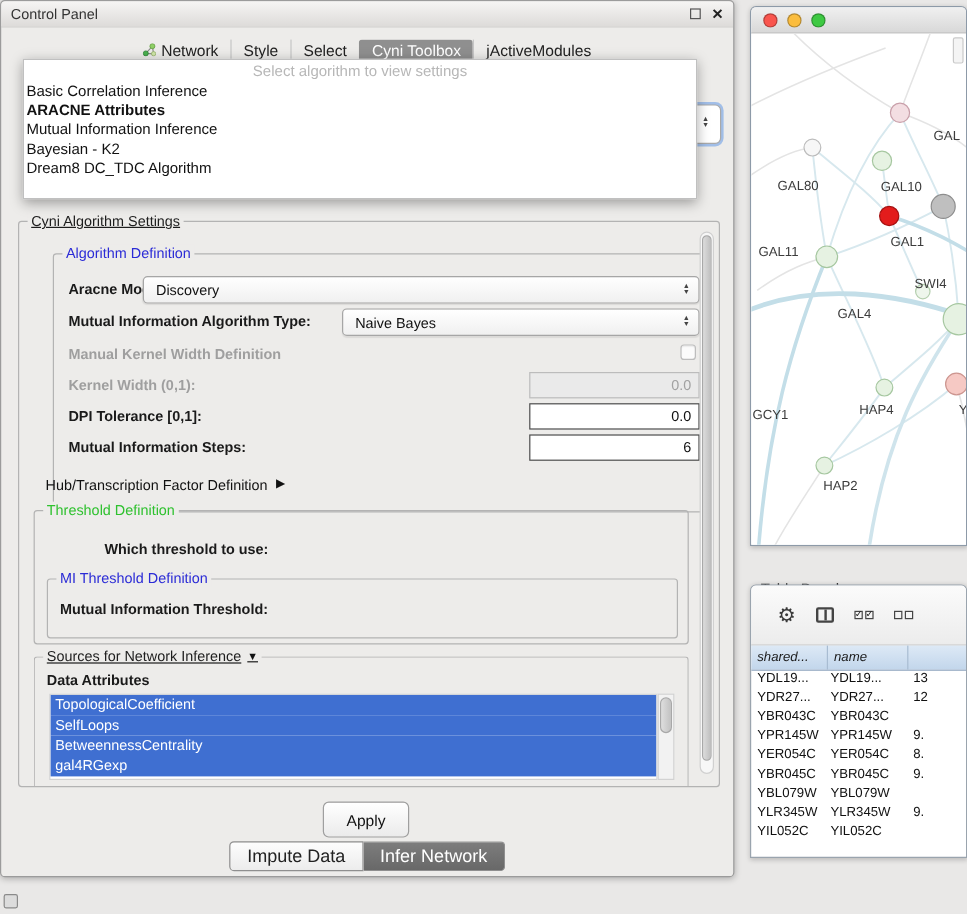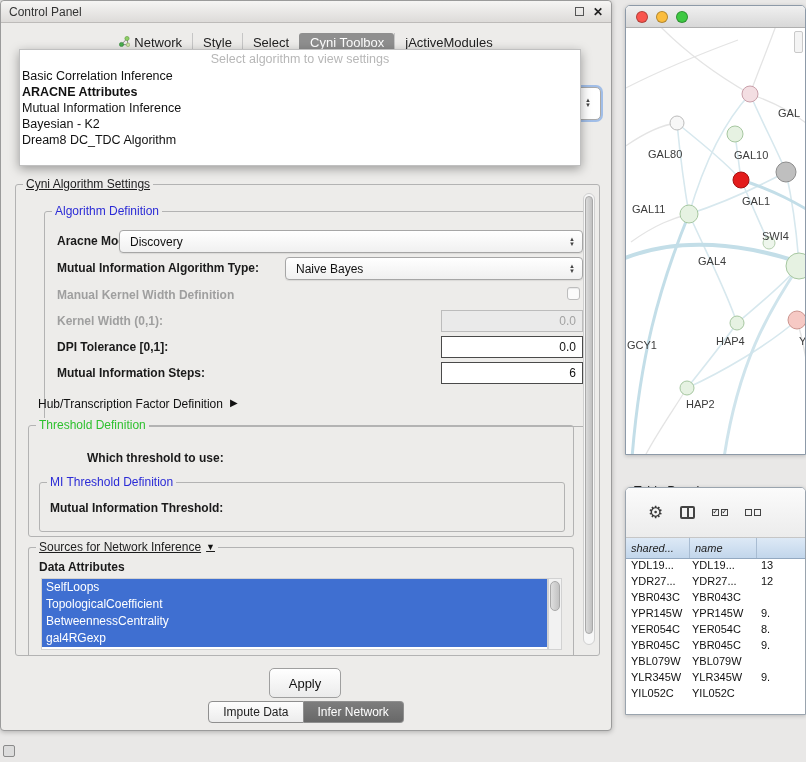--- a/index.html
+++ b/index.html
@@ -97,21 +97,21 @@
   .v-scrollbar{ position:absolute; right:4px; top:8px; bottom:10px; width:12px; background:#f7f7f7; border:1px solid #d0d0d0; border-radius:7px; }
   .sb-thumb2{ position:absolute; left:1px; right:1px; top:2px; height:438px; background:linear-gradient(90deg,#dcdcdc,#c0c0c0); border:1px solid #a8a8a8; border-radius:6px; }
 
   .apply-btn{
     position:absolute; left:268px; top:667px; width:72px; height:30px;
     background:linear-gradient(#ffffff,#ebebeb); border:1px solid #9f9f9f; border-radius:5px;
     font-family:inherit; font-size:13px; color:#111;
   }
   .btabs{ position:absolute; top:700px; left:0; right:0; display:flex; justify-content:center; }
   .btab{
-    padding:3px 14px; font-size:12px; color:#222;
+    padding:3px 14px; font-size:15px; color:#222;
     background:linear-gradient(#fdfdfd,#ececec); border:1px solid #8f8f8f; border-left-width:0;
   }
   .btab:first-child{ border-left-width:1px; border-radius:4px 0 0 4px; }
   .btab:last-child{ border-radius:0 4px 4px 0; }
   .btab.sel{ background:linear-gradient(#7d7d7d,#686868); color:#fff; }
 
   
   .net-window{
     position:absolute; left:625px; top:5px; width:181px; height:450px;
     background:#fff; border:1px solid #8d9aa8; border-radius:5px 5px 0 0;
@@ -263,22 +263,22 @@
       </div>
     </div>
 
     <div class="group src-group">
       <div class="gtitle gt-black gtitle-flex">
         <span>Sources for Network Inference</span>
         <span class="tri-d">▼</span>
       </div>
       <span class="lbl" style="left:10px;top:12px">Data Attributes</span>
       <div class="srclist">
+          <div class="srcitem">TopologicalCoefficient</div>
           <div class="srcitem">SelfLoops</div>
-          <div class="srcitem">TopologicalCoefficient</div>
           <div class="srcitem">BetweennessCentrality</div>
           <div class="srcitem">gal4RGexp</div>
         </div>
       <div class="srclist-sb">
         <div class="sb-thumb" style="top:2px;height:30px"></div>
       </div>
     </div>
 
     <div class="v-scrollbar">
       <div class="sb-thumb2"></div>

